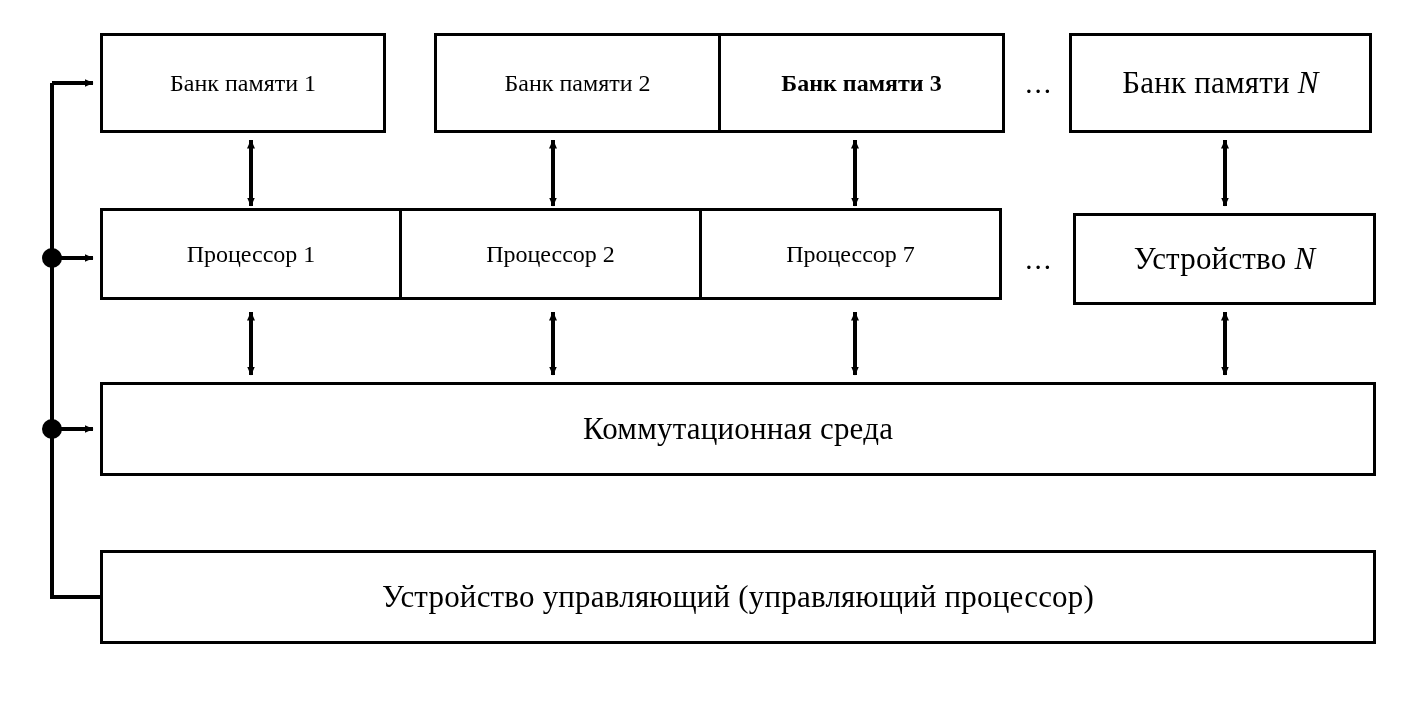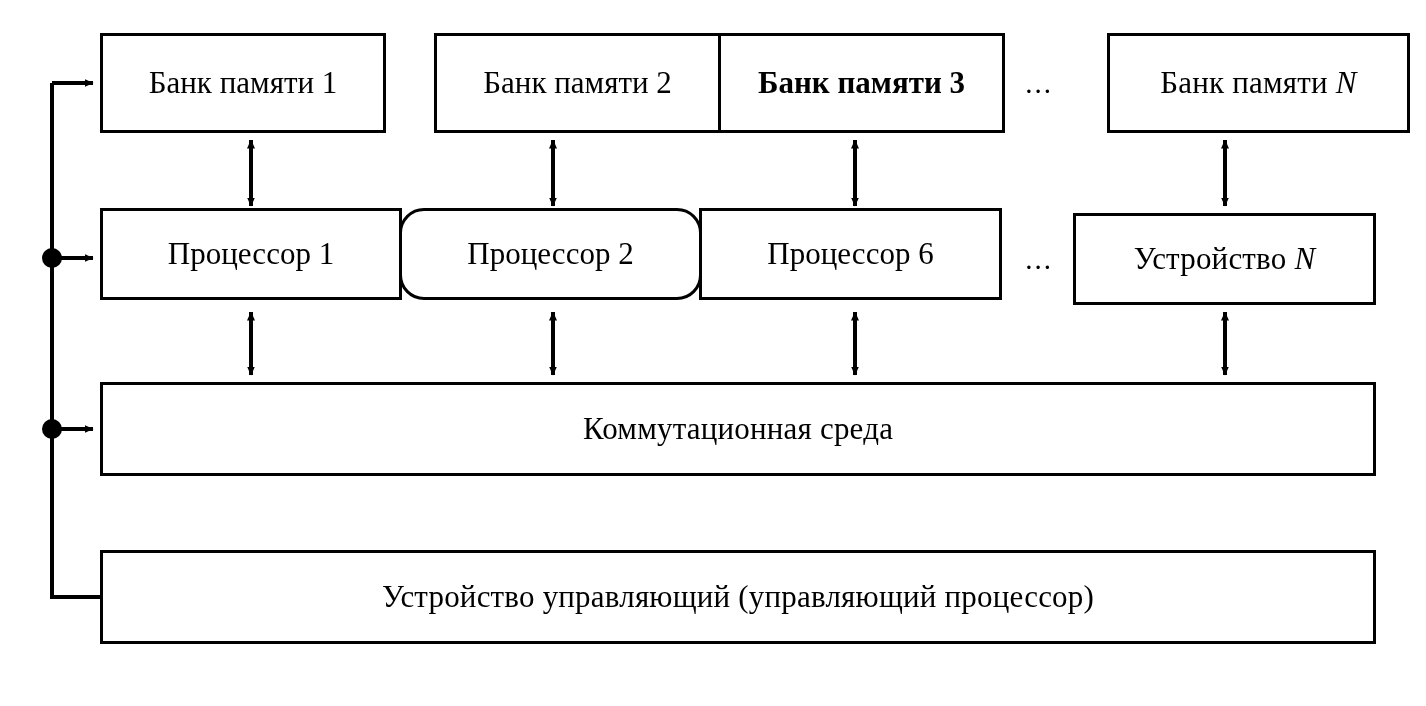--- a/index.html
+++ b/index.html
@@ -47,21 +47,21 @@
     display: flex;
   }
   .cell {
     box-sizing: border-box;
     border: 3px solid #000000;
     background: #ffffff;
     display: flex;
     align-items: center;
     justify-content: center;
     text-align: center;
-    font-size: 31px;
+    font-size: 24px;
     white-space: nowrap;
   }
   .cell + .cell {
     border-left-width: 3px;
     margin-left: -3px;
   }
   .ellipsis {
     position: absolute;
     font-size: 29px;
     letter-spacing: 2px;
@@ -88,35 +88,35 @@
     </div>
     <div class="cell" style="width:303px;font-weight:bold;">
       <span>Банк памяти 3</span>
     </div>
   </div>
 
   <div class="ellipsis" style="left:1005px; top:33px; width:68px; height:100px;">
     <span>...</span>
   </div>
 
-  <div class="box" style="left:1107px; top:33px; width:303px; height:100px;">
+  <div class="box" style="left:1069px; top:33px; width:303px; height:100px;">
     <span>Банк памяти</span>
     <span>&nbsp;</span>
     <span class="ital">N</span>
   </div>
 
   <div class="row-group" style="left:100px; top:208px; width:905px; height:92px;">
     <div class="cell" style="width:302px;">
       <span>Процессор 1</span>
     </div>
-    <div class="cell" style="width:303px;border-radius:25px;">
+    <div class="cell" style="width:303px;">
       <span>Процессор 2</span>
     </div>
     <div class="cell" style="width:303px;">
-      <span>Процессор 6</span>
+      <span>Процессор 7</span>
     </div>
   </div>
 
   <div class="ellipsis" style="left:1005px; top:213px; width:68px; height:92px;">
     <span>...</span>
   </div>
 
   <div class="box" style="left:1073px; top:213px; width:303px; height:92px;">
     <span>Устройство</span>
     <span>&nbsp;</span>

